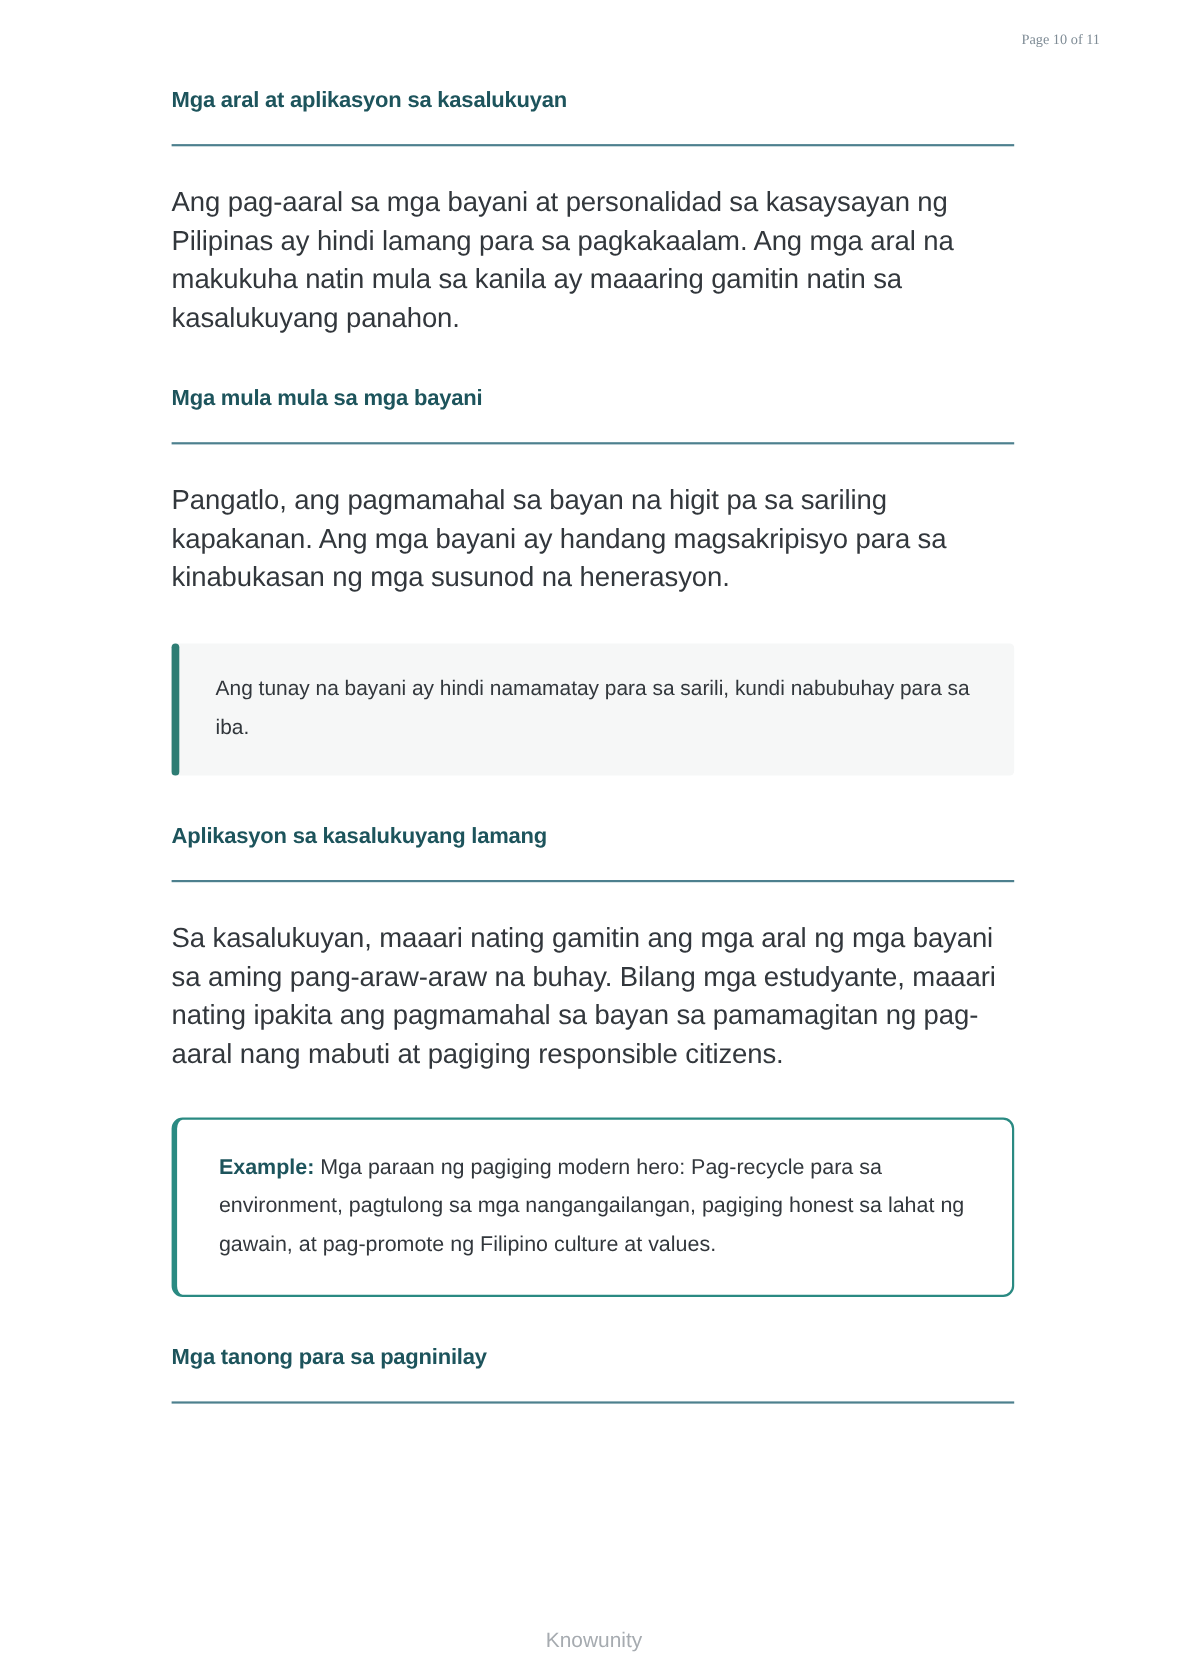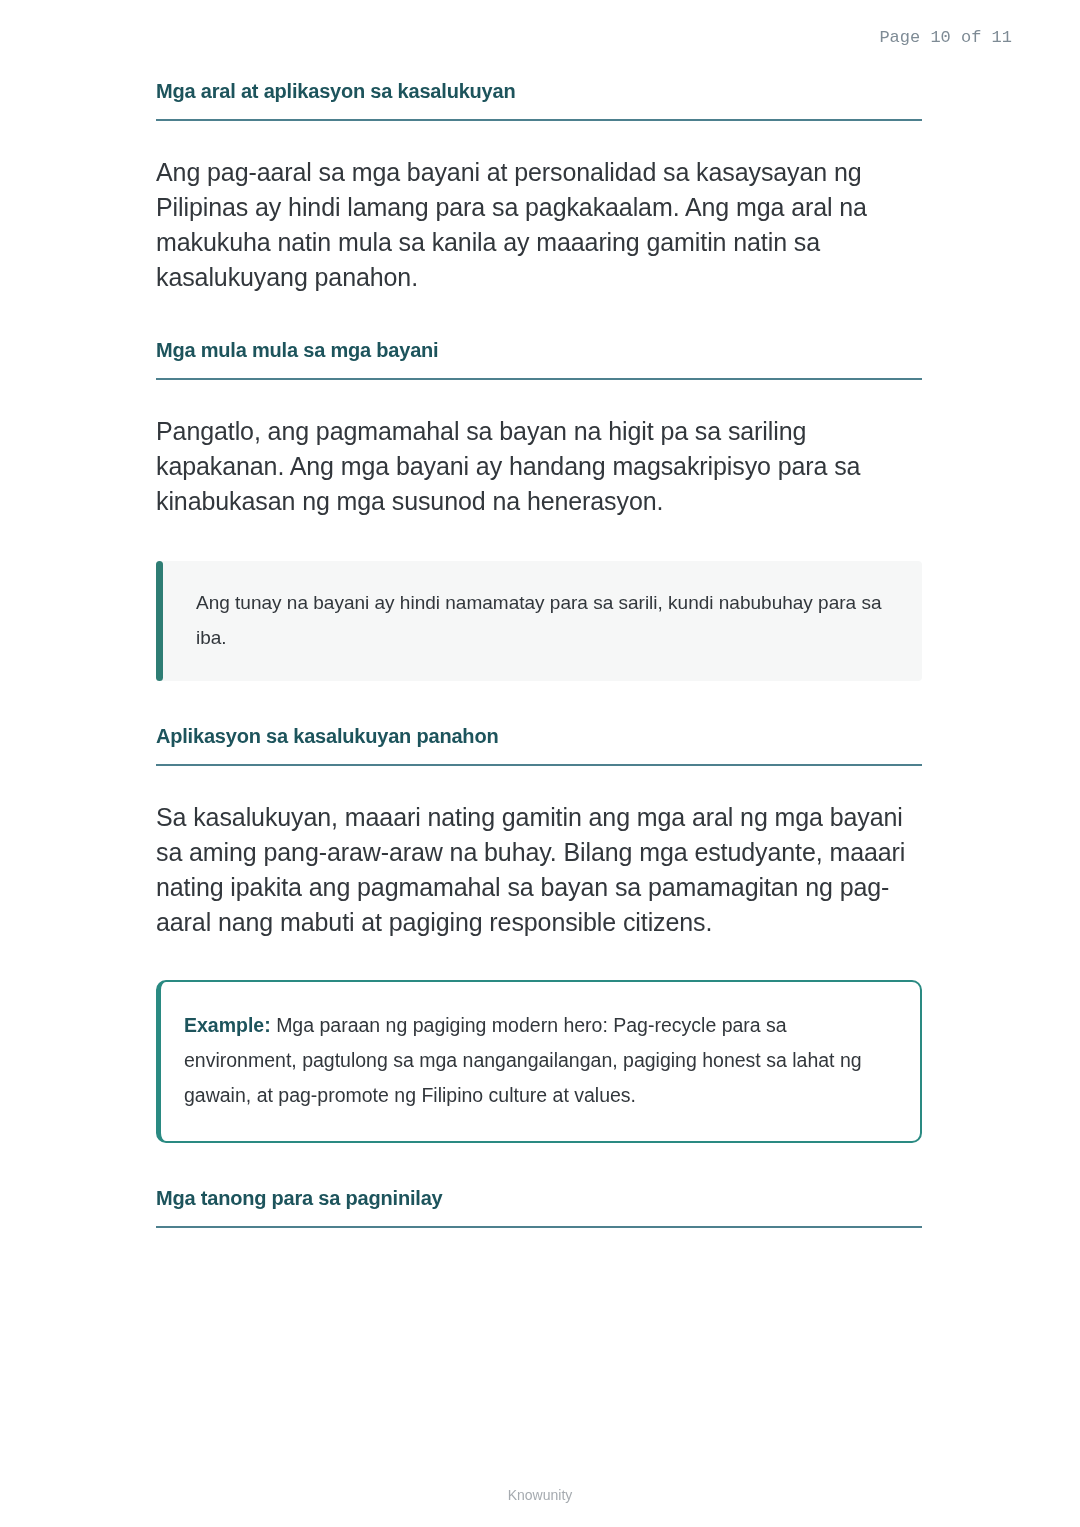--- a/index.html
+++ b/index.html
@@ -8,37 +8,37 @@
     width: 1080px;
     height: 1527px;
     position: relative;
     font-family: "Liberation Sans", sans-serif;
     color: var(--body, #32373c);
     overflow: hidden;
   }
   .page-indicator {
     position: absolute;
     top: 28px;
-    right: 68px;
-    font-family: Liberation Mono, monospace;
-    font-size: 17px;
+    right: 80px;
+    font-family: Liberation Serif, serif;
+    font-size: 13px;
     color: var(--page_num, #7e8b95);
   }
   .content {
     position: absolute;
     top: 80px;
     left: 156px;
     width: 766px;
   }
   .section-heading {
     font-size: 20px;
     font-weight: 700;
     color: var(--heading, #1d545c);
     letter-spacing: -0.2px;
-    padding-bottom: 16px;
+    padding-bottom: 28px;
     border-bottom: 2px solid var(--rule, #4d808e);
   }
   .section-heading.first { margin-top: 0; }
   .section { margin-bottom: 44px; }
   .section .body-para { margin-top: 34px; }
   .body-para {
     font-size: 25px;
     line-height: 35px;
     color: var(--body, #32373c);
     letter-spacing: -0.1px;
@@ -64,38 +64,38 @@
     font-size: 19px;
     line-height: 35px;
     color: var(--body, #32373c);
   }
   .example-box {
     margin-top: 40px;
     background: #ffffff;
     border: 2px solid var(--example_border, #2a8a82);
     border-left-width: 5px;
     border-radius: 10px;
-    padding: 26px 34px 28px 23px;
+    padding: 26px 34px 28px 38px;
   }
   .example-text {
     font-size: 19.5px;
     line-height: 35px;
     color: var(--body, #32373c);
   }
   .example-label {
     font-weight: 700;
     color: var(--heading, #1d545c);
   }
   .footer-brand {
     position: absolute;
     bottom: 24px;
     left: 0;
     width: 100%;
     text-align: center;
-    font-size: 14px;
+    font-size: 19px;
     color: var(--footer, #a6abb0);
   }
 </style>
 </head>
 <body>
 
 <div class="page-indicator">Page 10 of 11</div>
 
 <div class="content">
 
@@ -107,21 +107,21 @@
   <div class="section">
     <h2 class="section-heading">Mga mula mula sa mga bayani</h2>
     <p class="body-para">Pangatlo, ang pagmamahal sa bayan na higit pa sa sariling kapakanan. Ang mga bayani ay handang magsakripisyo para sa kinabukasan ng mga susunod na henerasyon.</p>
     <div class="quote-block">
       <div class="quote-accent-bar"></div>
       <p class="quote-text">Ang tunay na bayani ay hindi namamatay para sa sarili, kundi nabubuhay para sa iba.</p>
     </div>
   </div>
 
   <div class="section">
-    <h2 class="section-heading">Aplikasyon sa kasalukuyan panahon</h2>
+    <h2 class="section-heading">Aplikasyon sa kasalukuyang lamang</h2>
     <p class="body-para">Sa kasalukuyan, maaari nating gamitin ang mga aral ng mga bayani sa aming pang-araw-araw na buhay. Bilang mga estudyante, maaari nating ipakita ang pagmamahal sa bayan sa pamamagitan ng pag-aaral nang mabuti at pagiging responsible citizens.</p>
     <div class="example-box">
       <p class="example-text">
         <span class="example-label">Example:</span>
         <span>Mga paraan ng pagiging modern hero: Pag-recycle para sa environment, pagtulong sa mga nangangailangan, pagiging honest sa lahat ng gawain, at pag-promote ng Filipino culture at values.</span>
       </p>
     </div>
   </div>
 
   <div class="section">

